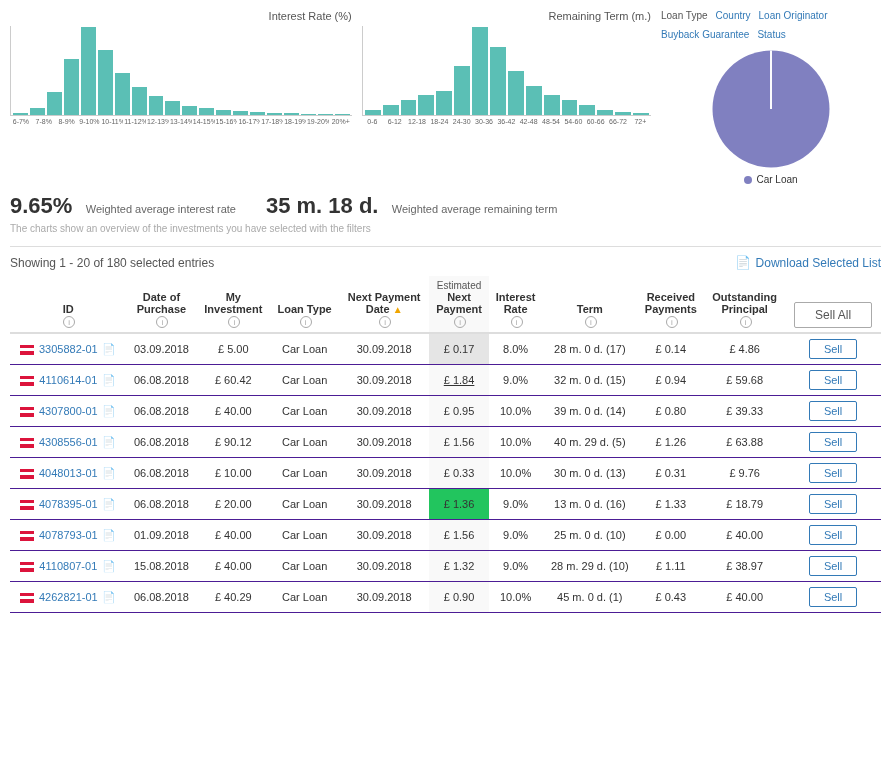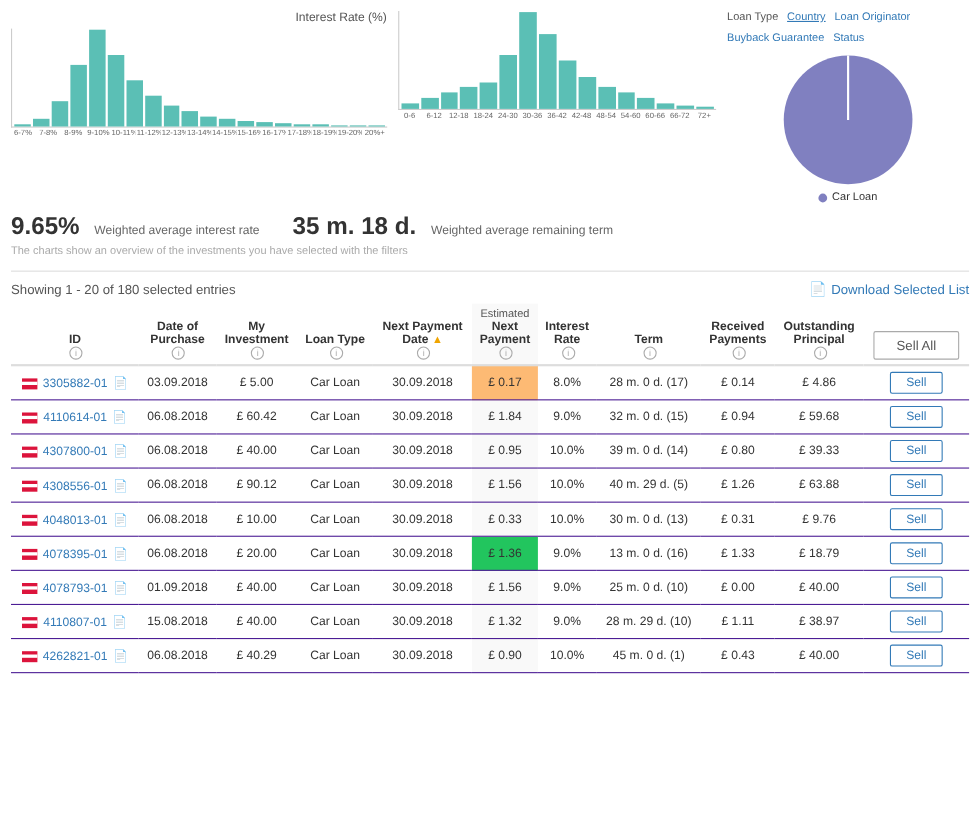--- a/index.html
+++ b/index.html
@@ -81,20 +81,21 @@
         <div style="font-size: 7px; color: rgb(102, 102, 102); flex: 1 1 0%; text-align: center; white-space: nowrap; overflow: hidden;">15-16%</div>
         <div style="font-size: 7px; color: rgb(102, 102, 102); flex: 1 1 0%; text-align: center; white-space: nowrap; overflow: hidden;">16-17%</div>
         <div style="font-size: 7px; color: rgb(102, 102, 102); flex: 1 1 0%; text-align: center; white-space: nowrap; overflow: hidden;">17-18%</div>
         <div style="font-size: 7px; color: rgb(102, 102, 102); flex: 1 1 0%; text-align: center; white-space: nowrap; overflow: hidden;">18-19%</div>
         <div style="font-size: 7px; color: rgb(102, 102, 102); flex: 1 1 0%; text-align: center; white-space: nowrap; overflow: hidden;">19-20%</div>
         <div style="font-size: 7px; color: rgb(102, 102, 102); flex: 1 1 0%; text-align: center; white-space: nowrap; overflow: hidden;">20%+</div>
       </div>
   </div>
 
   <div class="chart-container">
+    <div class="chart-title">Remaining Term (m.)</div>
     <div style="display:flex; align-items:flex-end; height:90px; gap:2px; border-bottom:1px solid #ccc; border-left:1px solid #ccc; padding:0 2px;" id="term-bars">
         <div style="background: rgb(91, 191, 181); flex: 1 1 0%; height: 4.88889px; min-width: 4px;"></div>
         <div style="background: rgb(91, 191, 181); flex: 1 1 0%; height: 9.77778px; min-width: 4px;"></div>
         <div style="background: rgb(91, 191, 181); flex: 1 1 0%; height: 14.6667px; min-width: 4px;"></div>
         <div style="background: rgb(91, 191, 181); flex: 1 1 0%; height: 19.5556px; min-width: 4px;"></div>
         <div style="background: rgb(91, 191, 181); flex: 1 1 0%; height: 24.4444px; min-width: 4px;"></div>
         <div style="background: rgb(91, 191, 181); flex: 1 1 0%; height: 48.8889px; min-width: 4px;"></div>
         <div style="background: rgb(91, 191, 181); flex: 1 1 0%; height: 88px; min-width: 4px;"></div>
         <div style="background: rgb(91, 191, 181); flex: 1 1 0%; height: 68.4444px; min-width: 4px;"></div>
         <div style="background: rgb(91, 191, 181); flex: 1 1 0%; height: 44px; min-width: 4px;"></div>
@@ -119,21 +120,21 @@
         <div style="font-size: 7px; color: rgb(102, 102, 102); flex: 1 1 0%; text-align: center; white-space: nowrap; overflow: hidden;">54-60</div>
         <div style="font-size: 7px; color: rgb(102, 102, 102); flex: 1 1 0%; text-align: center; white-space: nowrap; overflow: hidden;">60-66</div>
         <div style="font-size: 7px; color: rgb(102, 102, 102); flex: 1 1 0%; text-align: center; white-space: nowrap; overflow: hidden;">66-72</div>
         <div style="font-size: 7px; color: rgb(102, 102, 102); flex: 1 1 0%; text-align: center; white-space: nowrap; overflow: hidden;">72+</div>
       </div>
   </div>
 
   <div class="pie-section">
     <div style="display:flex; gap:8px; flex-wrap:wrap; font-size:10px; margin-bottom:4px;">
       <span style="color:#555;">Loan Type</span>
-      <span style="color:#337ab7; cursor:pointer;text-decoration:underline;">Country</span>
+      <span style="color:#337ab7; cursor:pointer;">Country</span>
       <span style="color:#337ab7; cursor:pointer;">Loan Originator</span>
       <span style="color:#337ab7; cursor:pointer;">Buyback Guarantee</span>
       <span style="color:#337ab7; cursor:pointer;">Status</span>
     </div>
     <div class="pie-wrapper">
       <svg class="pie-chart" viewBox="0 0 100 100">
         <circle cx="50" cy="50" r="45" fill="#8080c0"></circle>
         <line x1="50" y1="5" x2="50" y2="50" stroke="#fff" stroke-width="1.5"></line>
       </svg>
     </div>
@@ -220,38 +221,38 @@
   <tr>
     <td>
       <span style="display:inline-block;width:14px;height:10px;background:#dc143c;vertical-align:middle;position:relative;margin-right:2px;"><span style="display:block;position:absolute;top:33%;left:0;right:0;height:33%;background:#fff;"></span></span>
       <a class="id-link">3305882-01</a>
       <span class="pdf-icon">📄</span>
     </td>
     <td>03.09.2018</td>
     <td>£ 5.00</td>
     <td>Car Loan</td>
     <td>30.09.2018</td>
-    <td style="background:#fdba74;margin-top:12px;">£ 0.17</td>
+    <td style="background:#e5e5e5;margin-top:12px;">£ 0.17</td>
     <td>8.0%</td>
     <td>28 m. 0 d. (17)</td>
     <td>£ 0.14</td>
     <td>£ 4.86</td>
     <td><button class="sell-btn">Sell</button></td>
   </tr>
       <tr>
     <td>
       <span style="display:inline-block;width:14px;height:10px;background:#dc143c;vertical-align:middle;position:relative;margin-right:2px;"><span style="display:block;position:absolute;top:33%;left:0;right:0;height:33%;background:#fff;"></span></span>
       <a class="id-link">4110614-01</a>
       <span class="pdf-icon">📄</span>
     </td>
     <td>06.08.2018</td>
     <td>£ 60.42</td>
     <td>Car Loan</td>
     <td>30.09.2018</td>
-    <td style="background:#f9f9f9;">£ 1.84</td>
+    <td style="background:#f9f9f9;text-decoration:underline;">£ 1.84</td>
     <td>9.0%</td>
     <td>32 m. 0 d. (15)</td>
     <td>£ 0.94</td>
     <td>£ 59.68</td>
     <td><button class="sell-btn">Sell</button></td>
   </tr>
       <tr>
     <td>
       <span style="display:inline-block;width:14px;height:10px;background:#dc143c;vertical-align:middle;position:relative;margin-right:2px;"><span style="display:block;position:absolute;top:33%;left:0;right:0;height:33%;background:#fff;"></span></span>
       <a class="id-link">4307800-01</a>

